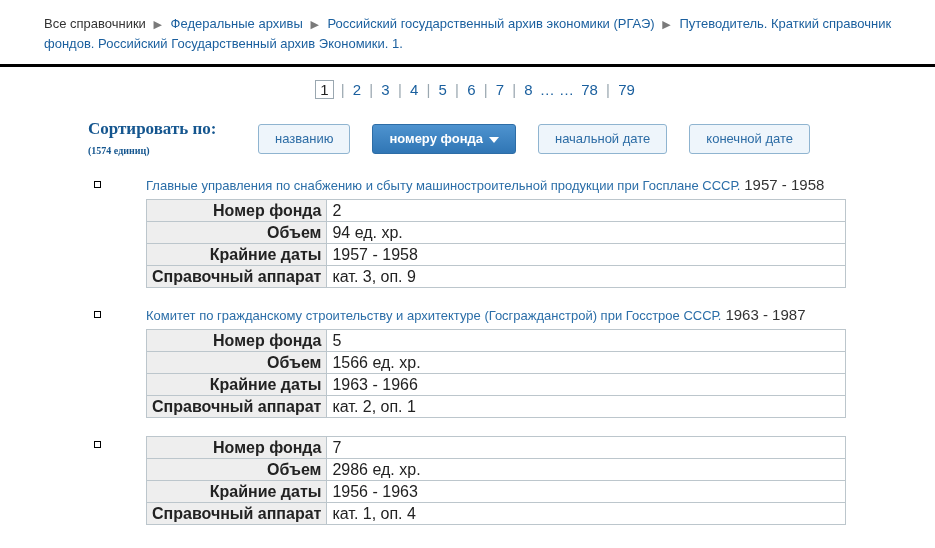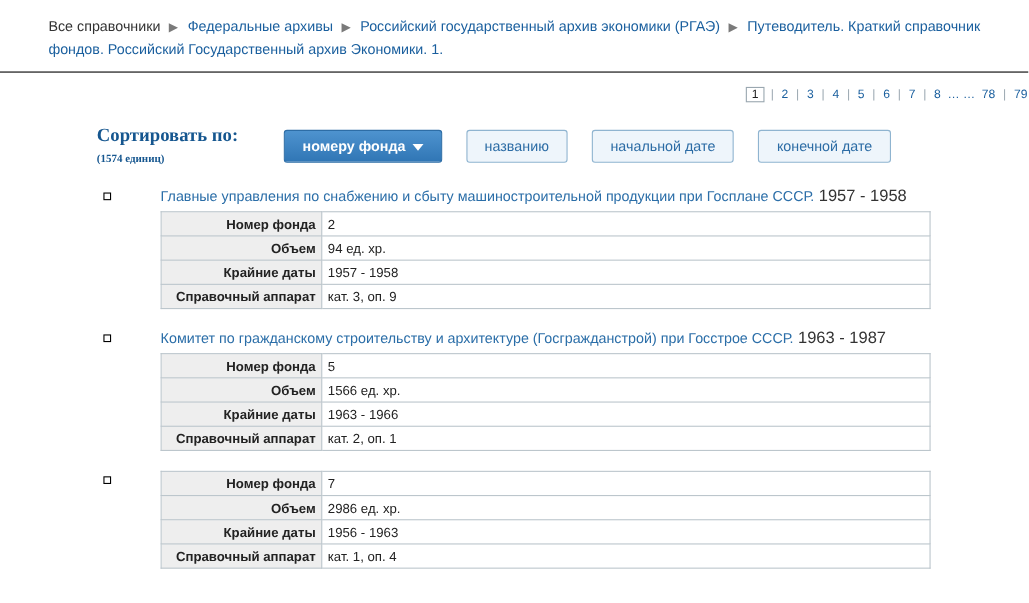--- a/index.html
+++ b/index.html
@@ -16,41 +16,41 @@
     overflow: hidden;
     position: relative;
   }
 
   
   .breadcrumb {
     padding: 14px 40px 10px 44px;
     line-height: 20px;
     font-size: 13px;
     color: #333333;
-    border-bottom: 1px solid #000000;
+    border-bottom: 3px solid #000000;
   }
   .breadcrumb .crumb {
     color: #1a5f9e;
     text-decoration: none;
     cursor: pointer;
   }
   .breadcrumb .crumb.plain {
     color: #333333;
   }
   .breadcrumb .sep {
     color: #7a7a7a;
     margin: 0 5px 0 4px;
     font-size: 11px;
   }
 
   
   .pager {
-    text-align: right;
+    text-align: center;
     padding: 14px 0 10px 16px;
-    font-size: 11px;
+    font-size: 15px;
     color: #1a5f9e;
   }
   .pager a {
     color: #1a5f9e;
     text-decoration: none;
     cursor: pointer;
     padding: 0 1px;
   }
   .pager .current {
     color: #222222;
@@ -152,21 +152,21 @@
     font-size: 15px;
     margin-left: 4px;
   }
   table.fund-table {
     border-collapse: collapse;
     width: 700px;
     margin-left: 0;
   }
   table.fund-table td {
     border: 1px solid #bcc6cc;
-    font-size: 12px;
+    font-size: 16px;
     padding: 2px 5px;
     line-height: 16px;
     height: 17px;
   }
   table.fund-table td.k {
     width: 135px;
     text-align: right;
     font-weight: bold;
     background: #eeeeee;
     color: #222222;
@@ -211,24 +211,24 @@
   <span class="bar">|</span>
   <a>79</a>
 </div>
 
 <div class="sortbar">
   <div class="sortbar-label">
     <span>Сортировать по:</span>
     <span class="count">(1574 единиц)</span>
   </div>
   <div class="sort-buttons">
+    <div class="sort-btn">названию</div>
     <div class="sort-btn active">
       <span>номеру фонда</span><span class="caret"></span>
     </div>
-    <div class="sort-btn">названию</div>
     <div class="sort-btn">начальной дате</div>
     <div class="sort-btn">конечной дате</div>
   </div>
 </div>
 
 <div class="fund-list">
 
   <div class="fund-item">
     <span class="bullet"></span>
     <div class="fund-title">

